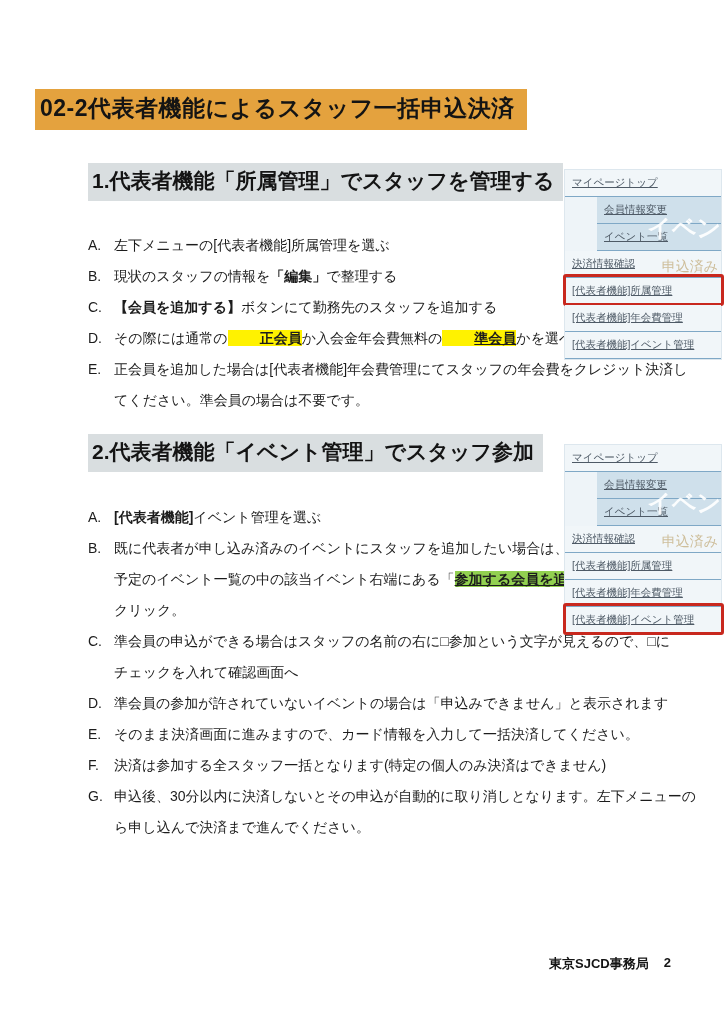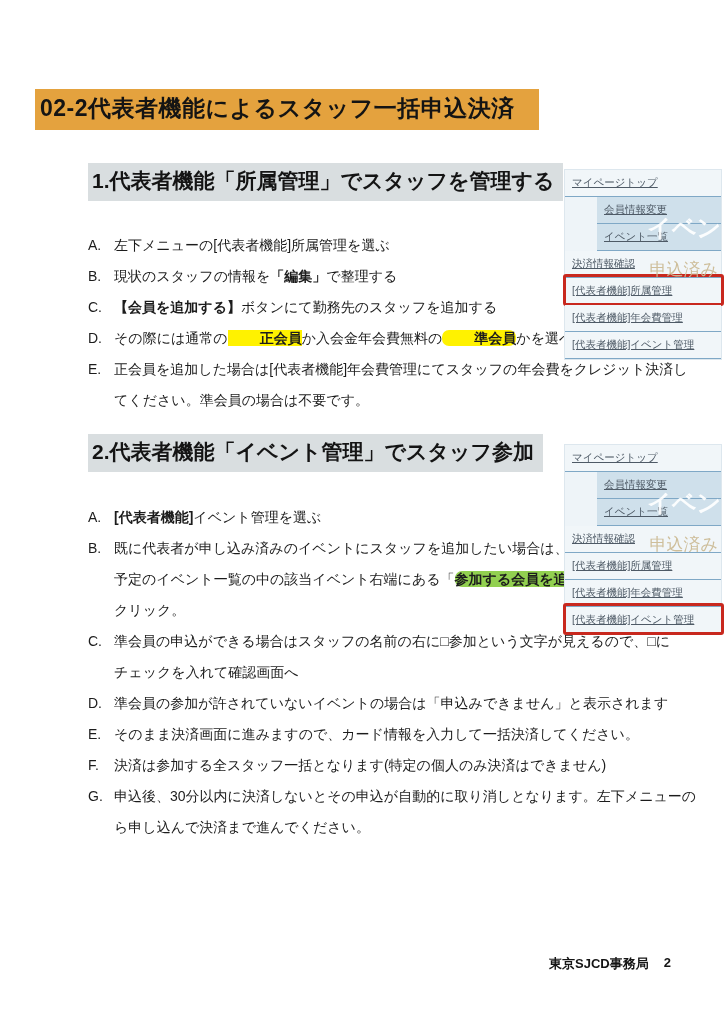--- a/index.html
+++ b/index.html
@@ -6,40 +6,40 @@
   .page{
     position:relative;width:725px;height:1024px;background:#ffffff;
     overflow:hidden;margin:0 auto;
     font-family:"Liberation Sans","DejaVu Sans",sans-serif;
     color:#1c1c1c;
   }
   .doc-title{
     position:absolute;left:35px;top:89px;
     background:var(--title-bg,#E4A23E);
     font-size:23px;font-weight:bold;color:#141414;
-    padding:4px 24px 6px 5px;letter-spacing:0.5px;white-space:nowrap;
+    padding:4px 12px 6px 5px;letter-spacing:0.5px;white-space:nowrap;
   }
   .doc-section{position:absolute;left:88px;}
   .sec-0{top:163px;width:630px;}
   .sec-1{top:434px;width:630px;}
   .sec-heading{
     display:inline-block;margin:0;
     background:var(--heading-bg,#D9DEE0);
     font-size:21px;font-weight:bold;color:#141414;
     padding:4px 9px 6px 4px;white-space:nowrap;
   }
   .sec-0 .list{margin-top:29px;}
   .sec-1 .list{margin-top:30px;}
   .list-item{display:flex;font-size:14px;line-height:31px;}
   .item-label{flex:none;width:26px;}
   .item-text{white-space:nowrap;}
   .hl-yellow{background:var(--yellow-hl,#FFF200);padding-left:32px;}
   .hl-green{background:var(--green-hl,#92D050);}
   .seg-b{font-weight:bold;}
-  .seg-u{border-radius:7px;}
+  .seg-u{text-decoration:underline;}
   .sidebar{
     position:absolute;left:565px;width:156px;
     background:#eef4f8;box-shadow:0 0 0 1px #dde7ee;
   }
   .sb-1{top:170px;}
   .sb-2{top:445px;}
   .sidebar-row{
     position:relative;height:26px;line-height:25px;
     font-size:10.5px;color:#4e5a66;padding-left:7px;
     border-bottom:1px solid #7fa8c6;background:#f1f6f9;
@@ -51,21 +51,21 @@
     border:3px solid var(--red-box,#C8281E);border-radius:3px;pointer-events:none;
   }
   .wm-event{
     position:absolute;right:0px;top:42px;z-index:1;
     font-size:24px;font-weight:bold;color:rgba(255,255,255,0.92);
     pointer-events:none;
     text-align:right;
   }
   .wm-applied{
     position:absolute;right:3px;top:88px;z-index:1;
-    font-size:17px;color:rgba(203,186,149,0.95);
+    font-size:14px;color:rgba(203,186,149,0.95);
     pointer-events:none;
   }
   .footer{
     position:absolute;left:549px;top:955px;
     display:flex;gap:15px;font-size:13px;font-weight:bold;color:#141414;
   }
 </style>
 </head>
 <body>
 

